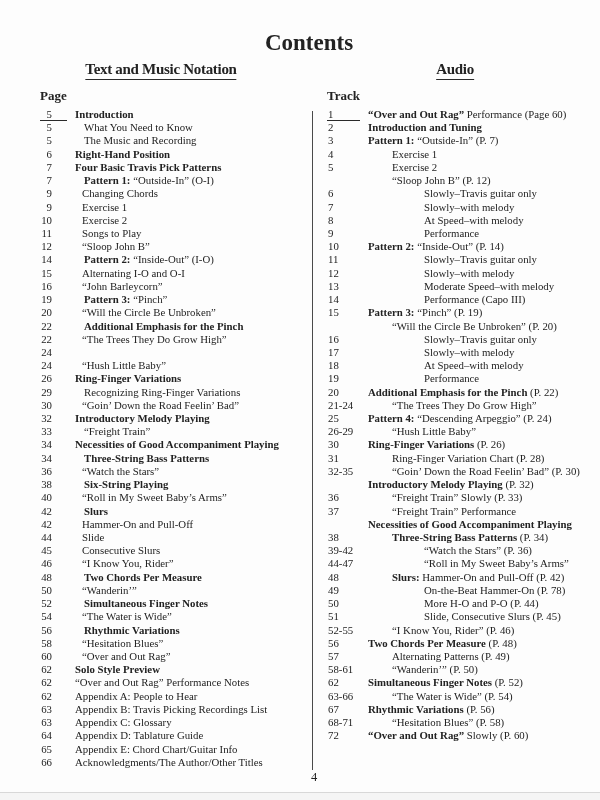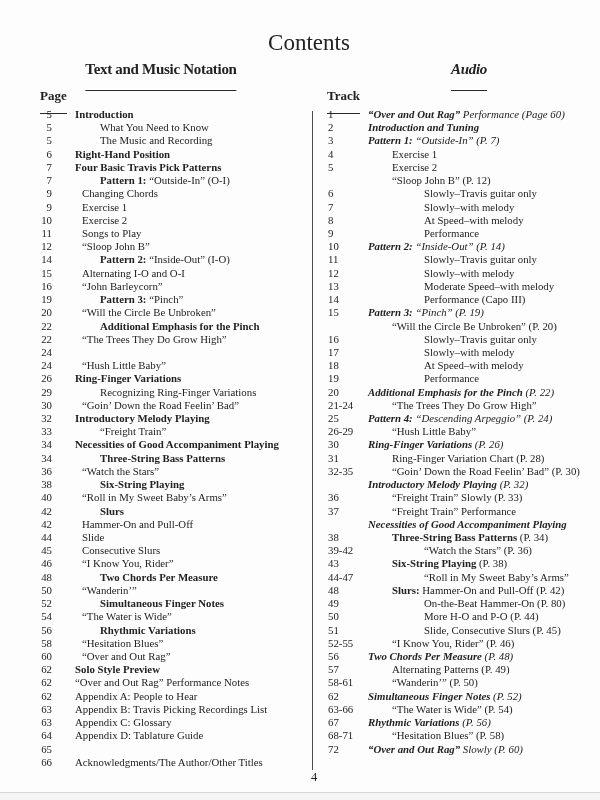--- a/index.html
+++ b/index.html
@@ -12,66 +12,66 @@
     color: #222222;
     overflow: hidden;
     position: relative;
   }
   .page-title {
     position: absolute;
     top: 30px;
     left: 309px;
     transform: translateX(-50%);
     font-size: 23px;
-    font-weight: normal;
+    font-weight: bold;
     white-space: nowrap;
   }
   .col-heading {
     position: absolute;
     top: 61px;
     transform: translateX(-50%);
     font-size: 15px;
     font-weight: bold;
     letter-spacing: -0.3px;
     white-space: nowrap;
     border-bottom: 1.5px solid #2a2a2a;
-    padding-bottom: 12px;
+    padding-bottom: 1px;
   }
   .col-heading.left  { left: 161px; }
-  .col-heading.right { left: 469px; font-style: italic; }
+  .col-heading.right { left: 455px; }
   .col-label {
     position: absolute;
     top: 88px;
     font-size: 13px;
     font-weight: bold;
     border-bottom: 1.5px solid #2a2a2a;
-    padding-bottom: 9px;
+    padding-bottom: 16px;
     white-space: nowrap;
   }
   .col-label.left  { left: 40px; }
   .col-label.right { left: 327px; }
   .rows {
     position: absolute;
     top: 108px;
     font-size: 10.8px;
   }
   .rows.left  { left: 28px;  width: 283px; }
   .rows.right { left: 324px; width: 276px; }
   .row {
     display: flex;
     height: 13.22px;
     line-height: 13.22px;
     white-space: nowrap;
   }
   .rows.left  .num { flex: 0 0 24px; text-align: right; }
   .rows.right .num { flex: 0 0 30px; text-align: left; padding-left: 4px; box-sizing: border-box; }
   .rows.left  .txt.i0 { margin-left: 23px; }
-  .rows.left  .txt.i1 { margin-left: 48px; }
+  .rows.left  .txt.i1 { margin-left: 32px; }
   .rows.left  .txt.i2 { margin-left: 30px; }
-  .rows.right .txt.i0 { margin-left: 14px; font-style: italic; }
+  .rows.right .txt.i0 { margin-left: 14px; }
   .rows.right .txt.i1 { margin-left: 38px; }
   .rows.right .txt.i2 { margin-left: 70px; }
   .txt b { font-weight: bold; }
   .divider {
     position: absolute;
     left: 312px;
     top: 111px;
     width: 1px;
     height: 659px;
     background: #4a4a4a;
@@ -300,20 +300,21 @@
     <div class="row">
       <span class="num">63</span>
       <span class="txt i0">Appendix C: Glossary</span>
     </div>
     <div class="row">
       <span class="num">64</span>
       <span class="txt i0">Appendix D: Tablature Guide</span>
     </div>
     <div class="row">
       <span class="num">65</span>
+      <span class="txt i0">Appendix E: Chord Chart/Guitar Info</span>
     </div>
     <div class="row">
       <span class="num">66</span>
       <span class="txt i0">Acknowledgments/The Author/Other Titles</span>
     </div>
   </div>
 <div class="rows right" id="right-rows">
     <div class="row">
       <span class="num">1</span>
       <span class="txt i0"><b>“Over and Out Rag”</b> Performance (Page 60)</span>
@@ -444,34 +445,30 @@
     </div>
     <div class="row">
       <span class="num">38</span>
       <span class="txt i1"><b>Three-String Bass Patterns</b> (P. 34)</span>
     </div>
     <div class="row">
       <span class="num">39-42</span>
       <span class="txt i2">“Watch the Stars” (P. 36)</span>
     </div>
     <div class="row">
-      <span class="num">43</span>
-      <span class="txt i1"><b>Six-String Playing</b> (P. 38)</span>
-    </div>
-    <div class="row">
       <span class="num">44-47</span>
       <span class="txt i2">“Roll in My Sweet Baby’s Arms”</span>
     </div>
     <div class="row">
       <span class="num">48</span>
       <span class="txt i1"><b>Slurs:</b> Hammer-On and Pull-Off (P. 42)</span>
     </div>
     <div class="row">
       <span class="num">49</span>
-      <span class="txt i2">On-the-Beat Hammer-On (P. 80)</span>
+      <span class="txt i2">On-the-Beat Hammer-On (P. 78)</span>
     </div>
     <div class="row">
       <span class="num">50</span>
       <span class="txt i2">More H-O and P-O (P. 44)</span>
     </div>
     <div class="row">
       <span class="num">51</span>
       <span class="txt i2">Slide, Consecutive Slurs (P. 45)</span>
     </div>
     <div class="row">

